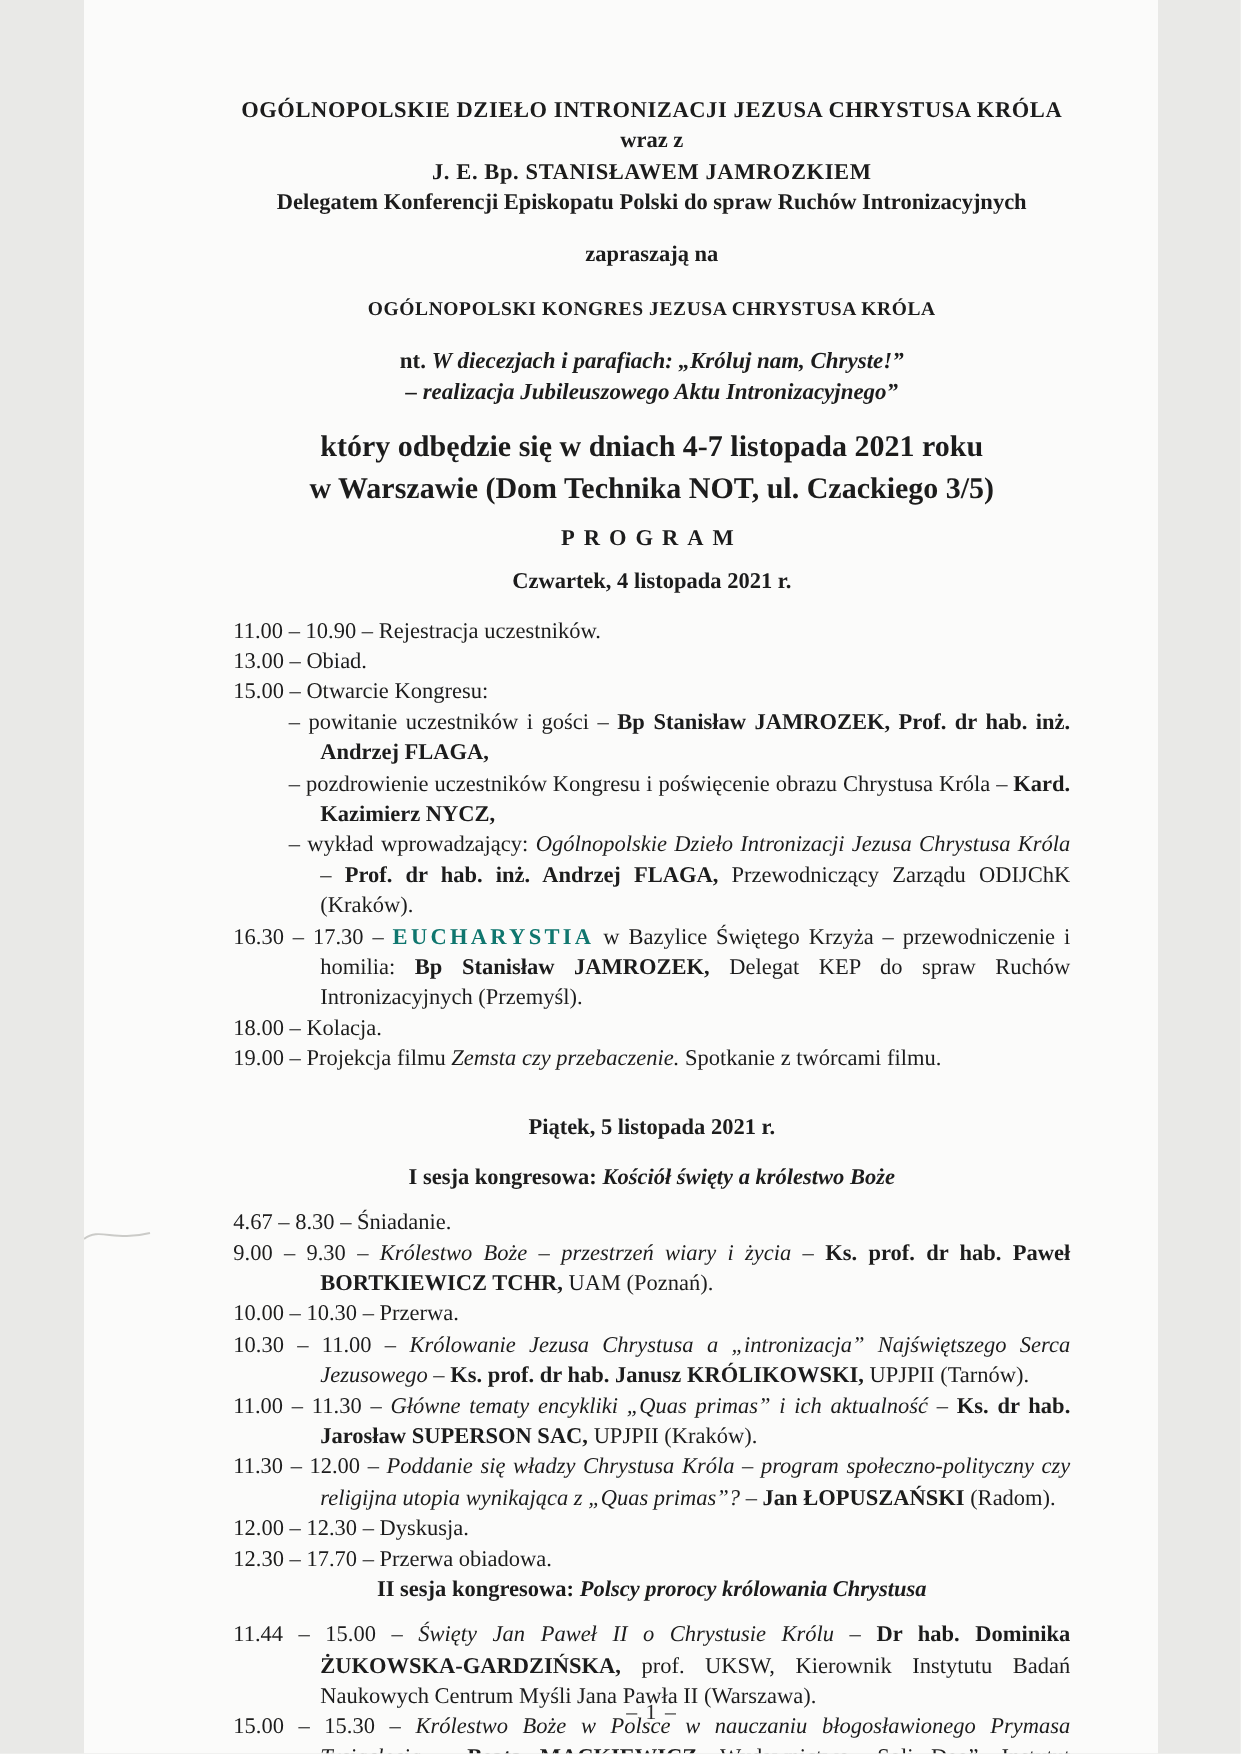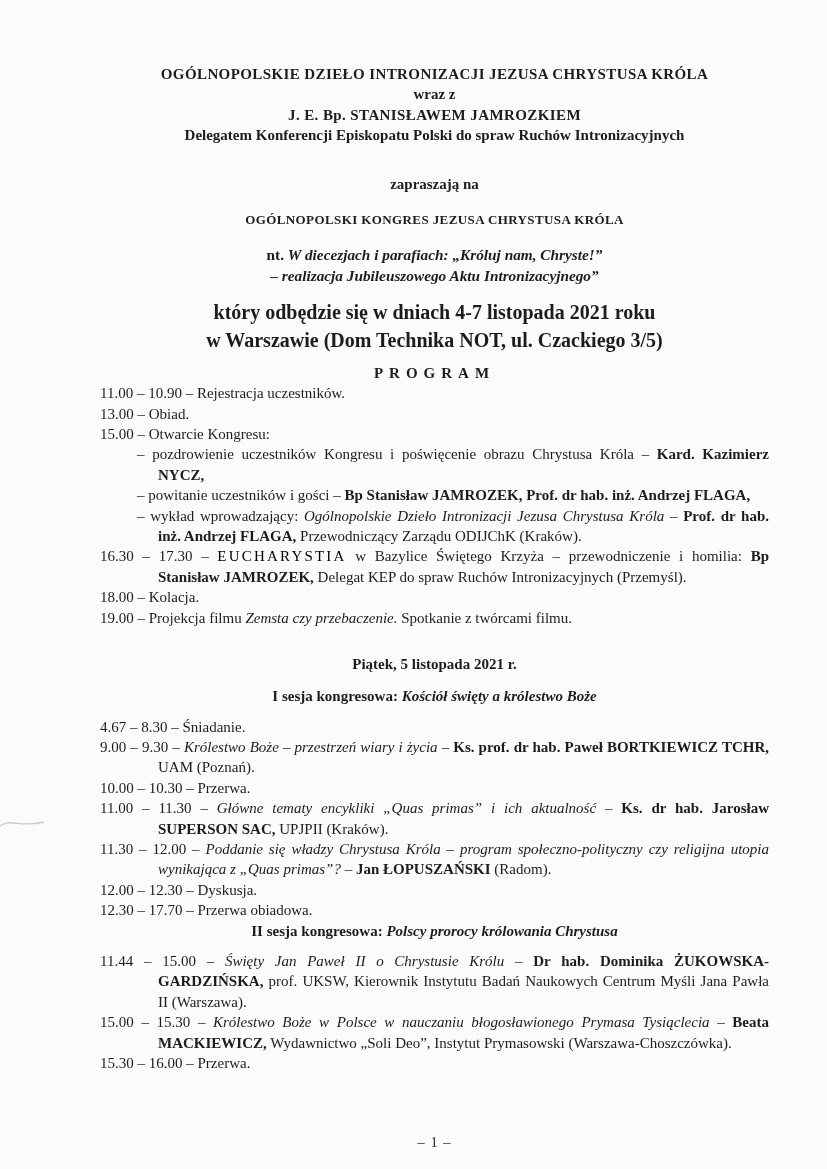--- a/index.html
+++ b/index.html
@@ -1,28 +1,28 @@
 <!DOCTYPE html>
 <html lang="pl"><head>
 <meta charset="utf-8">
 <title>Program Kongresu</title>
 <style>
   html,body{margin:0;padding:0;background:#e9e9e7;}
   .page{
-    width:827px;height:1169px;position:relative;box-sizing:border-box;
+    width:716px;height:1169px;position:relative;box-sizing:border-box;
     margin:0 auto;background:#fbfbfa;color:#1c1c1c;
     padding:64px 58px 0 100px;overflow:hidden;
     font-family:"Liberation Serif", serif;
     font-size:15px;line-height:1.36;
   }
   
   .doc-header{text-align:center;}
   .h-bold{font-weight:bold;}
   .h-caps{letter-spacing:.4px;}
-  .invite{margin-top:28px;font-weight:bold;}
+  .invite{margin-top:14px;font-weight:bold;}
   .congress-title{
     margin-top:17px;font-weight:bold;font-size:13px;letter-spacing:.4px;
   }
   .subtitle-wrap{margin-top:15px;line-height:1.4;font-size:15.3px;}
   .dates-wrap{margin-top:13px;font-weight:bold;font-size:20px;}
   .program-label{margin-top:9px;font-weight:bold;letter-spacing:6px;}
   
   .day-title{
     text-align:center;font-weight:bold;margin:26px 0 12px;
   }
@@ -33,21 +33,21 @@
   .blk-entry{
     margin:0;padding-left:58px;text-indent:-58px;text-align:justify;
   }
   .blk-sub{
     margin:0;padding-left:58px;text-indent:-21px;text-align:justify;
   }
   
   .s-b{font-weight:bold;}
   .s-i{font-style:italic;}
   .s-bi{font-weight:bold;font-style:italic;}
-  .s-eb{font-weight:normal;letter-spacing:2.2px;color:#000000;}
+  .s-eb{font-weight:bold;letter-spacing:2.2px;color:#0f766e;}
   
   .page-footer{
     position:absolute;left:100px;right:58px;bottom:16px;text-align:center;
     font-size:14.5px;color:#2a2a2a;letter-spacing:1px;
   }
   
   .scan-mark{position:absolute;left:0;top:813px;opacity:.75;}
 </style>
 </head>
 <body>
@@ -75,34 +75,36 @@
 
     <div class="dates-wrap">
       <div>który odbędzie się w dniach 4-7 listopada 2021 roku</div>
       <div>w Warszawie (Dom Technika NOT, ul. Czackiego 3/5)</div>
     </div>
 
     <div class="program-label">PROGRAM</div>
   </header>
 
   <main class="program-body">
+      <div class="day-title">Czwartek, 4 listopada 2021 r.</div>
       <p class="blk-entry"><span>11.00 – 10.90 – Rejestracja uczestników.</span></p>
       <p class="blk-entry"><span>13.00 – Obiad.</span></p>
       <p class="blk-entry"><span>15.00 – Otwarcie Kongresu:</span></p>
+      <p class="blk-sub"><span>– powitanie uczestników i gości – </span><span class="s-b">Bp Stanisław JAMROZEK, Prof. dr hab. inż. Andrzej FLAGA,</span></p>
       <p class="blk-sub"><span>– pozdrowienie uczestników Kongresu i poświęcenie obrazu Chrystusa Króla – </span><span class="s-b">Kard. Kazimierz NYCZ,</span></p>
-      <p class="blk-sub"><span>– powitanie uczestników i gości – </span><span class="s-b">Bp Stanisław JAMROZEK, Prof. dr hab. inż. Andrzej FLAGA,</span></p>
       <p class="blk-sub"><span>– wykład wprowadzający: </span><span class="s-i">Ogólnopolskie Dzieło Intronizacji Jezusa Chrystusa Króla</span><span> – </span><span class="s-b">Prof. dr hab. inż. Andrzej FLAGA,</span><span> Przewodniczący Zarządu ODIJChK (Kraków).</span></p>
       <p class="blk-entry"><span>16.30 – 17.30 – </span><span class="s-eb">EUCHARYSTIA</span><span> w Bazylice Świętego Krzyża – przewodniczenie i homilia: </span><span class="s-b">Bp Stanisław JAMROZEK,</span><span> Delegat KEP do spraw Ruchów Intronizacyjnych (Przemyśl).</span></p>
       <p class="blk-entry"><span>18.00 – Kolacja.</span></p>
       <p class="blk-entry"><span>19.00 – Projekcja filmu </span><span class="s-i">Zemsta czy przebaczenie.</span><span> Spotkanie z twórcami filmu.</span></p>
       <div class="day-title">Piątek, 5 listopada 2021 r.</div>
       <p class="blk-session"><span class="s-b">I sesja kongresowa: </span><span class="s-bi">Kościół święty a królestwo Boże</span></p>
       <p class="blk-entry"><span>4.67 – 8.30 – Śniadanie.</span></p>
       <p class="blk-entry"><span>9.00 – 9.30 – </span><span class="s-i">Królestwo Boże – przestrzeń wiary i życia – </span><span class="s-b">Ks. prof. dr hab. Paweł BORTKIEWICZ TCHR,</span><span> UAM (Poznań).</span></p>
       <p class="blk-entry"><span>10.00 – 10.30 – Przerwa.</span></p>
+      <p class="blk-entry"><span>10.30 – 11.00 – </span><span class="s-i">Królowanie Jezusa Chrystusa a „intronizacja” Najświętszego Serca Jezusowego</span><span> – </span><span class="s-b">Ks. prof. dr hab. Janusz KRÓLIKOWSKI,</span><span> UPJPII (Tarnów).</span></p>
       <p class="blk-entry"><span>11.00 – 11.30 – </span><span class="s-i">Główne tematy encykliki „Quas primas” i ich aktualność</span><span> – </span><span class="s-b">Ks. dr hab. Jarosław SUPERSON SAC,</span><span> UPJPII (Kraków).</span></p>
       <p class="blk-entry"><span>11.30 – 12.00 – </span><span class="s-i">Poddanie się władzy Chrystusa Króla – program społeczno-polityczny czy religijna utopia wynikająca z „Quas primas”?</span><span> – </span><span class="s-b">Jan ŁOPUSZAŃSKI</span><span> (Radom).</span></p>
       <p class="blk-entry"><span>12.00 – 12.30 – Dyskusja.</span></p>
       <p class="blk-entry"><span>12.30 – 17.70 – Przerwa obiadowa.</span></p>
       <p class="blk-session"><span class="s-b">II sesja kongresowa: </span><span class="s-bi">Polscy prorocy królowania Chrystusa</span></p>
       <p class="blk-entry"><span>11.44 – 15.00 – </span><span class="s-i">Święty Jan Paweł II o Chrystusie Królu</span><span> – </span><span class="s-b">Dr hab. Dominika ŻUKOWSKA-GARDZIŃSKA,</span><span> prof. UKSW, Kierownik Instytutu Badań Naukowych Centrum Myśli Jana Pawła II (Warszawa).</span></p>
       <p class="blk-entry"><span>15.00 – 15.30 – </span><span class="s-i">Królestwo Boże w Polsce w nauczaniu błogosławionego Prymasa Tysiąclecia</span><span> – </span><span class="s-b">Beata MACKIEWICZ,</span><span> Wydawnictwo „Soli Deo”, Instytut Prymasowski (Warszawa-Choszczówka).</span></p>
       <p class="blk-entry"><span>15.30 – 16.00 – Przerwa.</span></p>
     </main>
 

